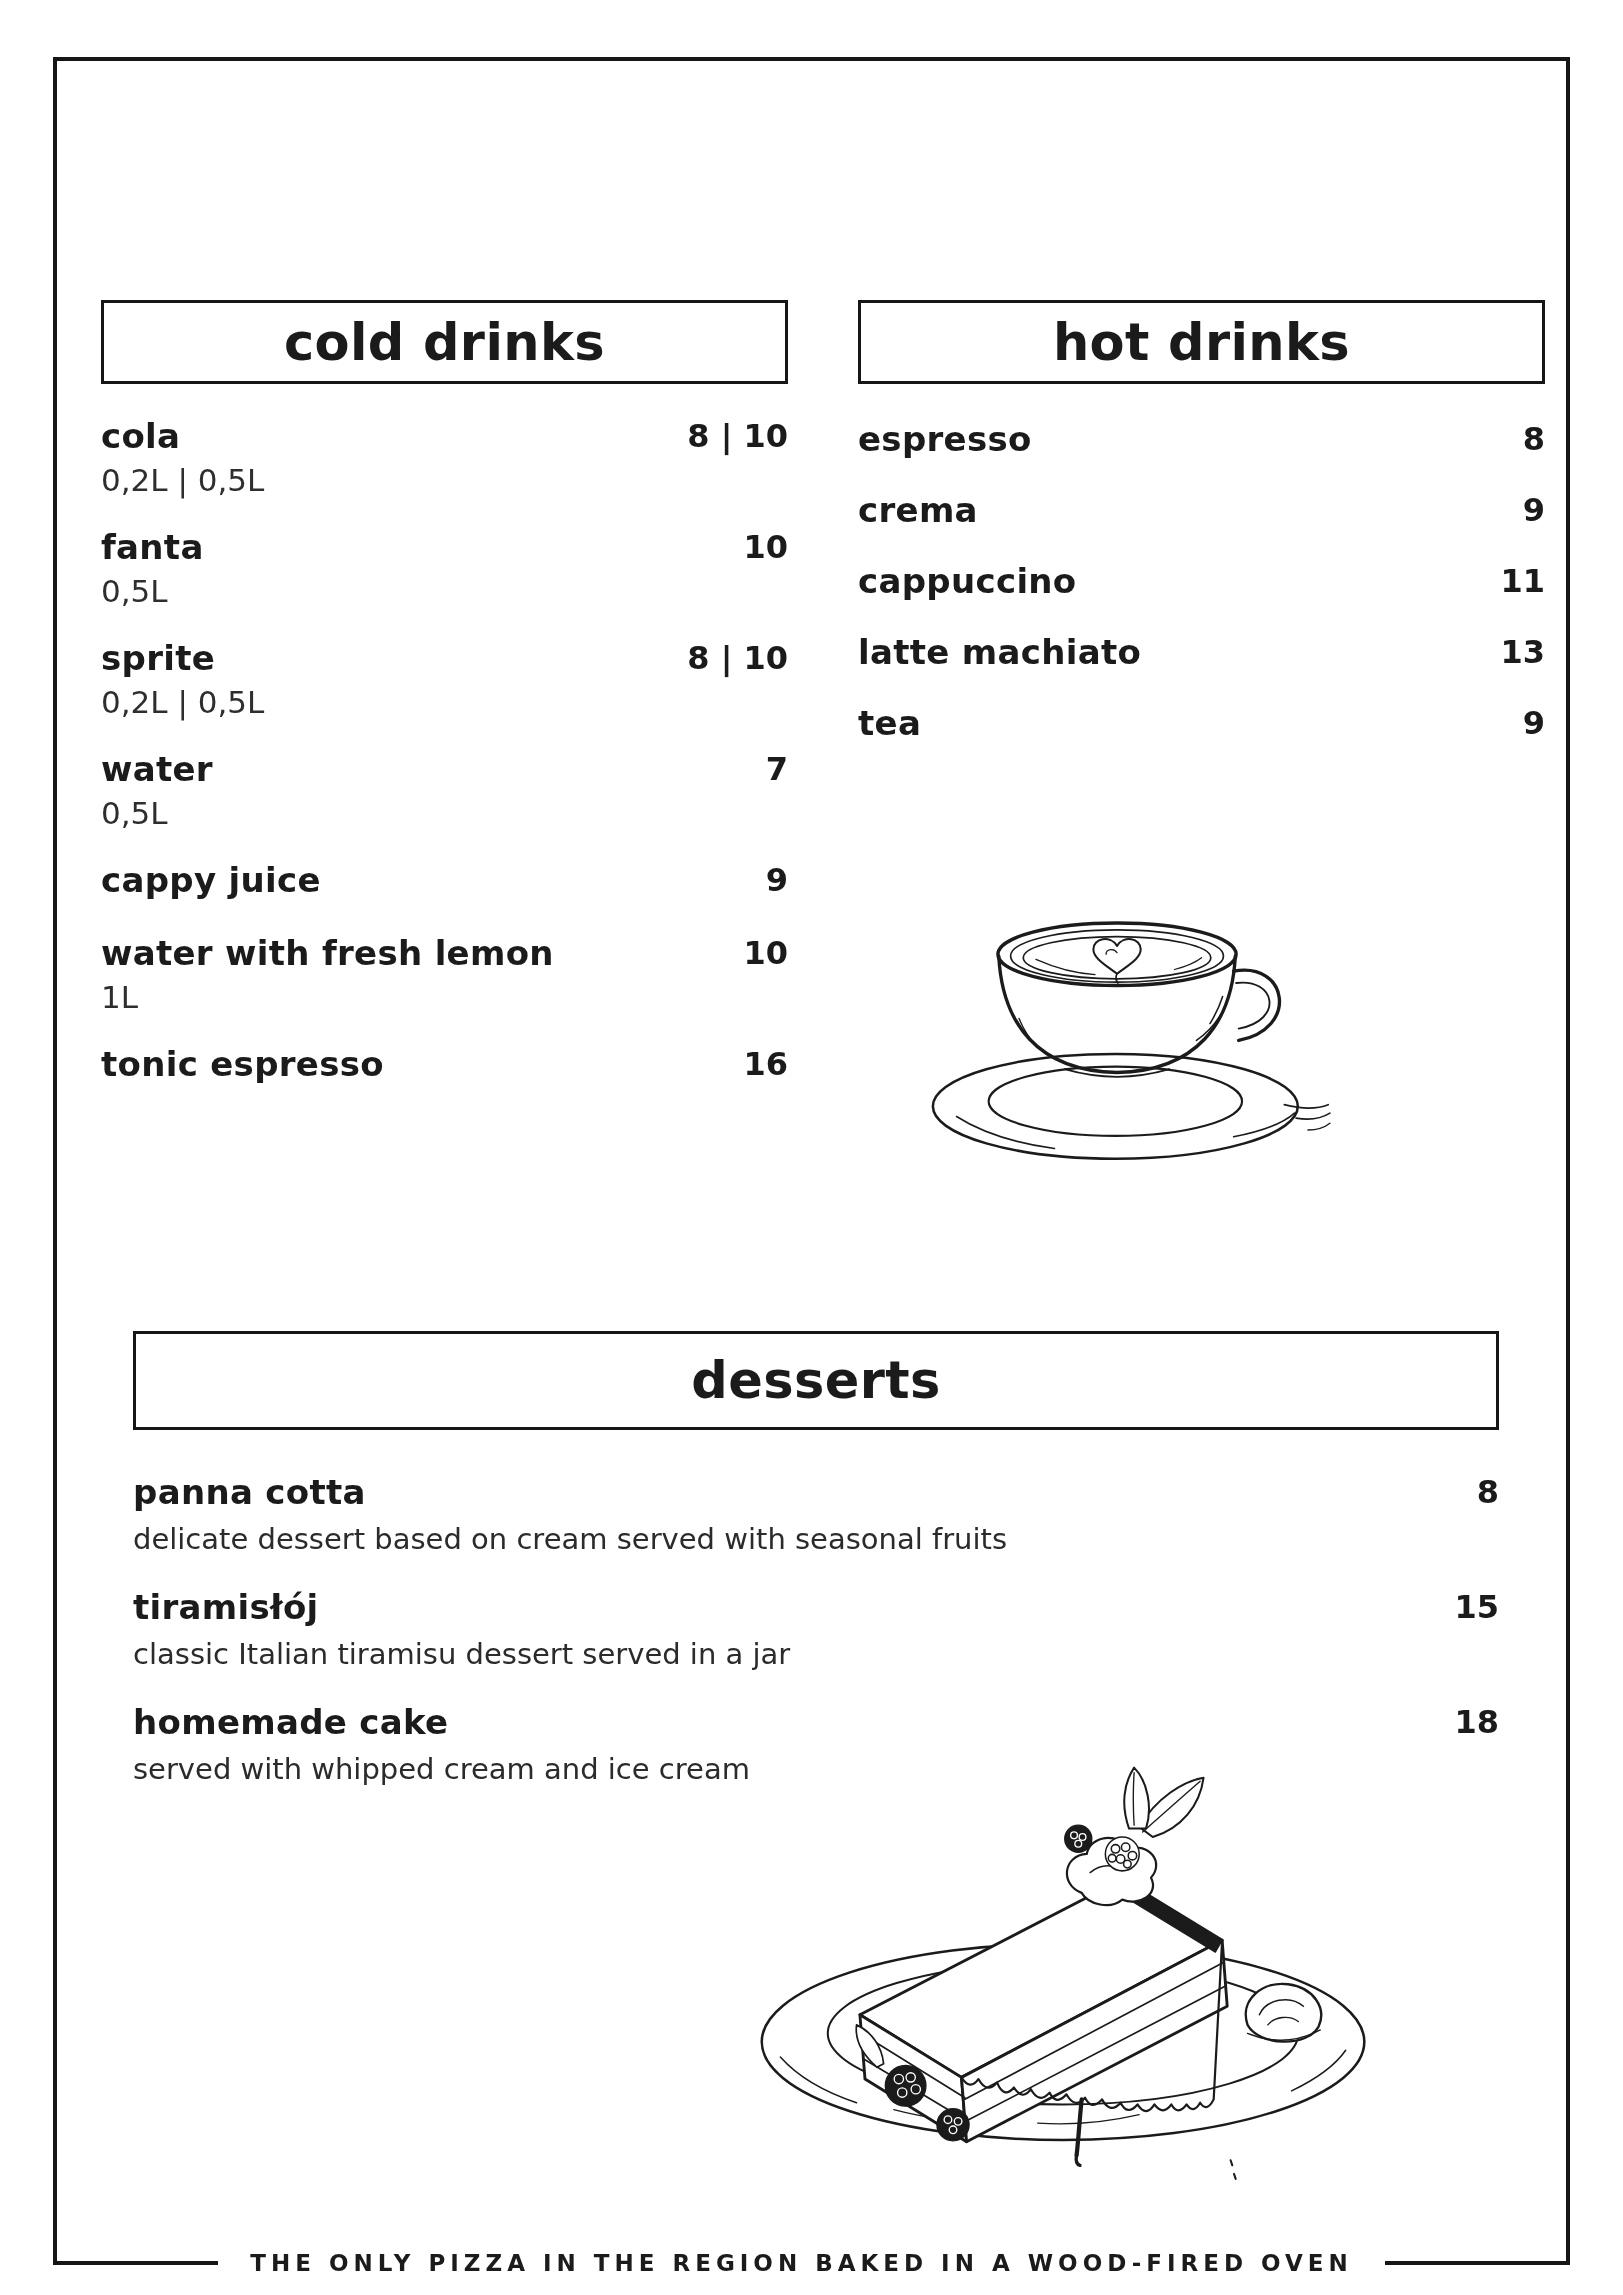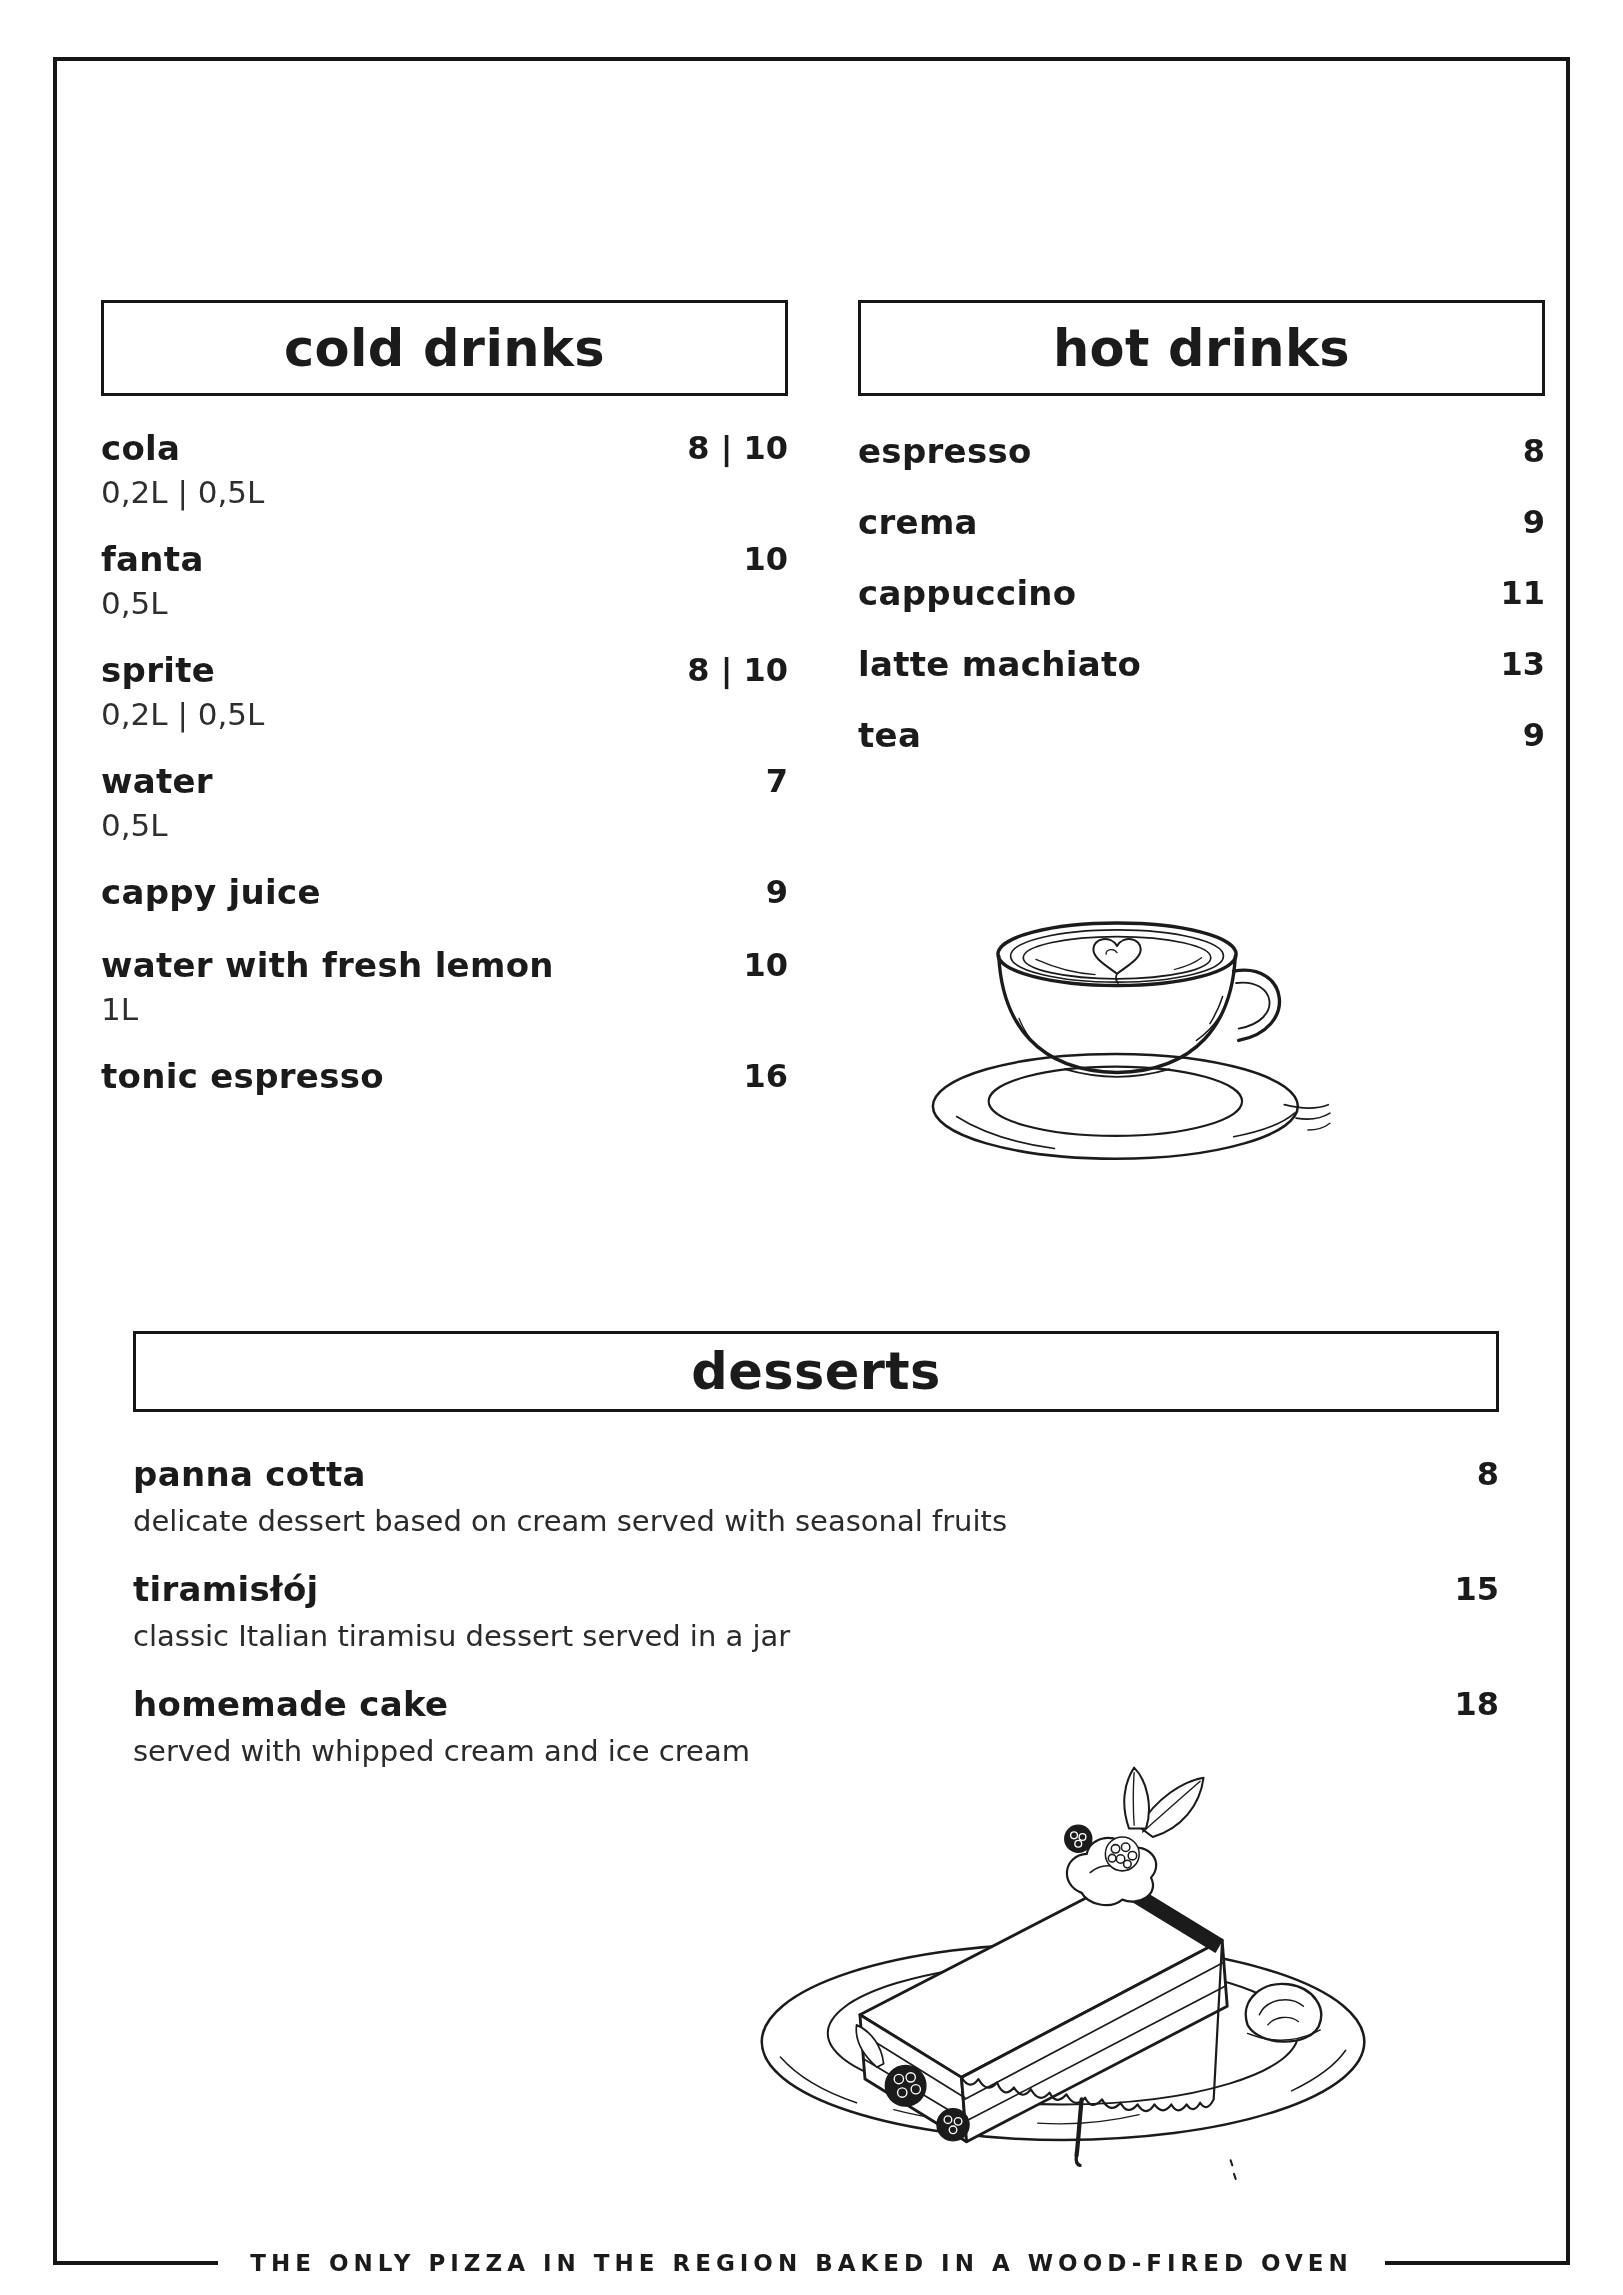--- a/index.html
+++ b/index.html
@@ -18,24 +18,24 @@
     width:1517px; height:2208px;
     border:4.2px solid #161616;
   }
   section { position:absolute; }
   .col-cold { left:101px; top:300px; width:687px; }
   .col-hot  { left:858px; top:300px; width:687px; }
   .sec-desserts { left:133px; top:1331px; width:1366px; }
 
   .title-box {
     border:3.4px solid #161616;
-    height:96px;
+    height:84px;
     display:flex; align-items:center; justify-content:center;
   }
-  .sec-desserts .title-box { height:81px; }
+  .sec-desserts .title-box { height:99px; }
   .title-box h2 {
     font-size:51px; font-weight:700; letter-spacing:0.4px;
   }
 
   .drink-item { margin-top:32px; }
   .col-hot .drink-item { margin-top:30px; }
   .col-hot .drink-item:first-child { margin-top:35px; }
   .line1 {
     display:flex; justify-content:space-between; align-items:flex-start;
   }

